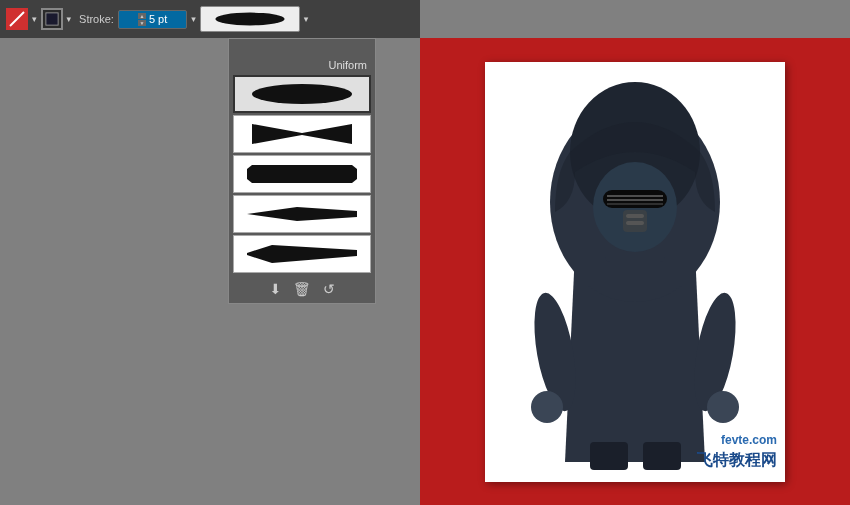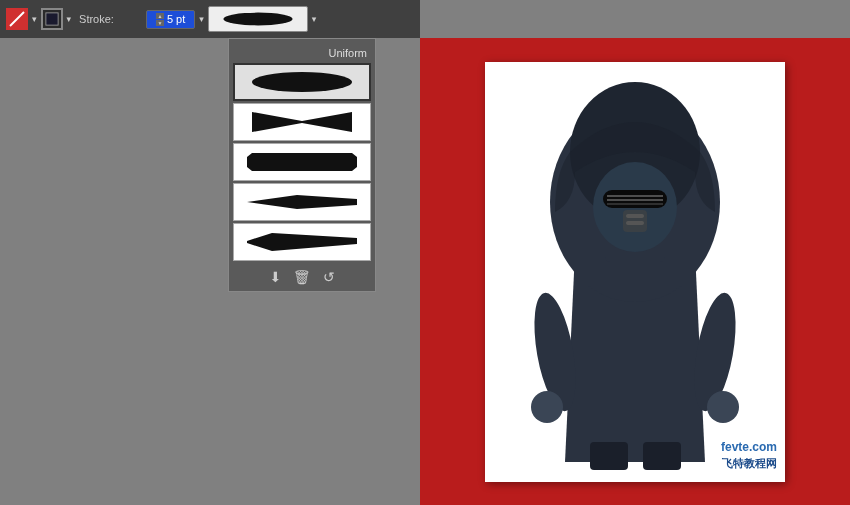--- a/index.html
+++ b/index.html
@@ -58,26 +58,25 @@
 
     .stroke-label {
       color: #ccc;
       font-size: 11px;
       margin-left: 4px;
     }
 
     .stroke-input-wrap {
       display: flex;
       align-items: center;
-      background: #1d4ed8;
+      background: #0369a1;
       border: 1px solid #666;
       border-radius: 2px;
-      padding: 2px 9px;
+      padding: 2px 19px;
       gap: 3px;
-      margin-left: 28px;
     }
 
     .stroke-spinner {
       display: flex;
       flex-direction: column;
       gap: 1px;
     }
 
     .spin-btn {
       width: 8px;
@@ -123,21 +122,21 @@
       width: 148px;
       background: #5a5a5a;
       border: 1px solid #888;
       z-index: 100;
       padding-bottom: 4px;
     }
 
     .brush-panel-header {
       display: flex;
       justify-content: flex-end;
-      padding: 8px 8px 2px;
+      padding: 20px 8px 2px;
       color: #ddd;
       font-size: 11px;
     }
 
     .brush-item {
       margin: 2px 4px;
       background: #fff;
       border: 1px solid #aaa;
       height: 38px;
       display: flex;
@@ -198,21 +197,21 @@
       right: 8px;
       color: #2a6ab0;
       font-size: 12px;
       font-weight: bold;
       line-height: 1.4;
       text-align: right;
     }
 
     .watermark-cn {
       color: #1a4a8a;
-      font-size: 11px;
+      font-size: 16px;
       text-align: right;
     }
 
     
     .left-area {
       position: absolute;
       top: 38px;
       left: 0;
       width: 420px;
       bottom: 0;

